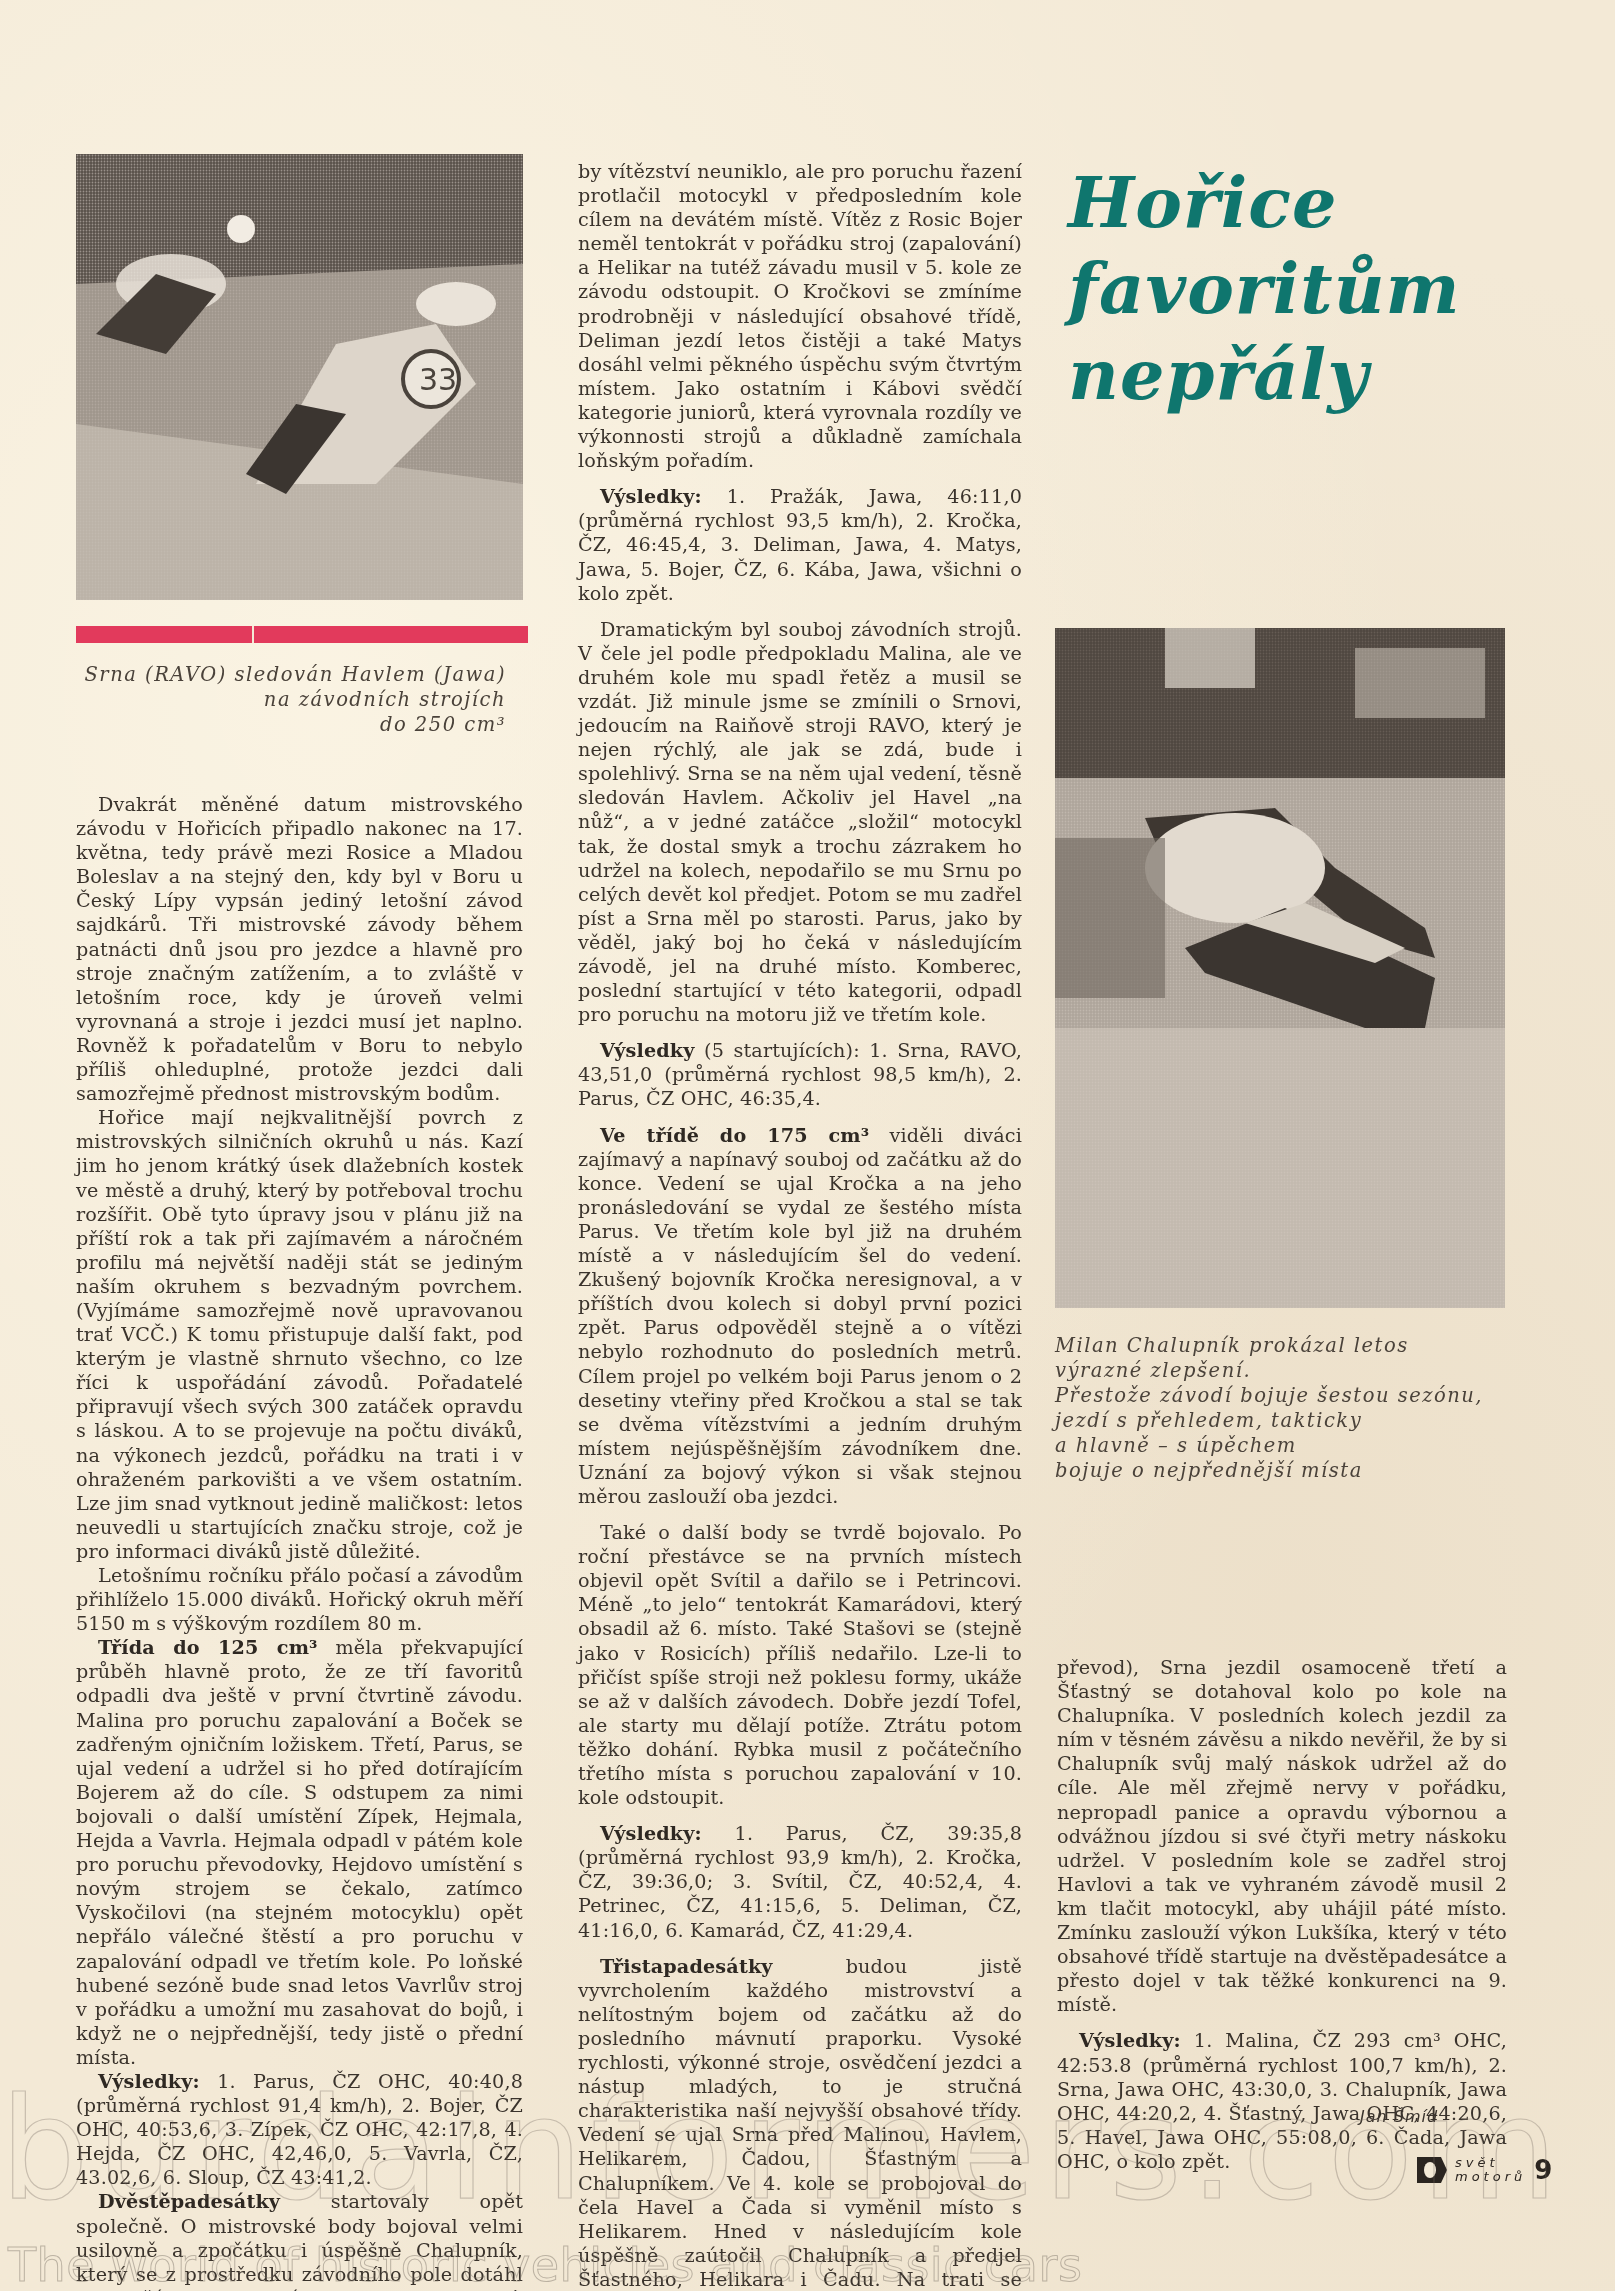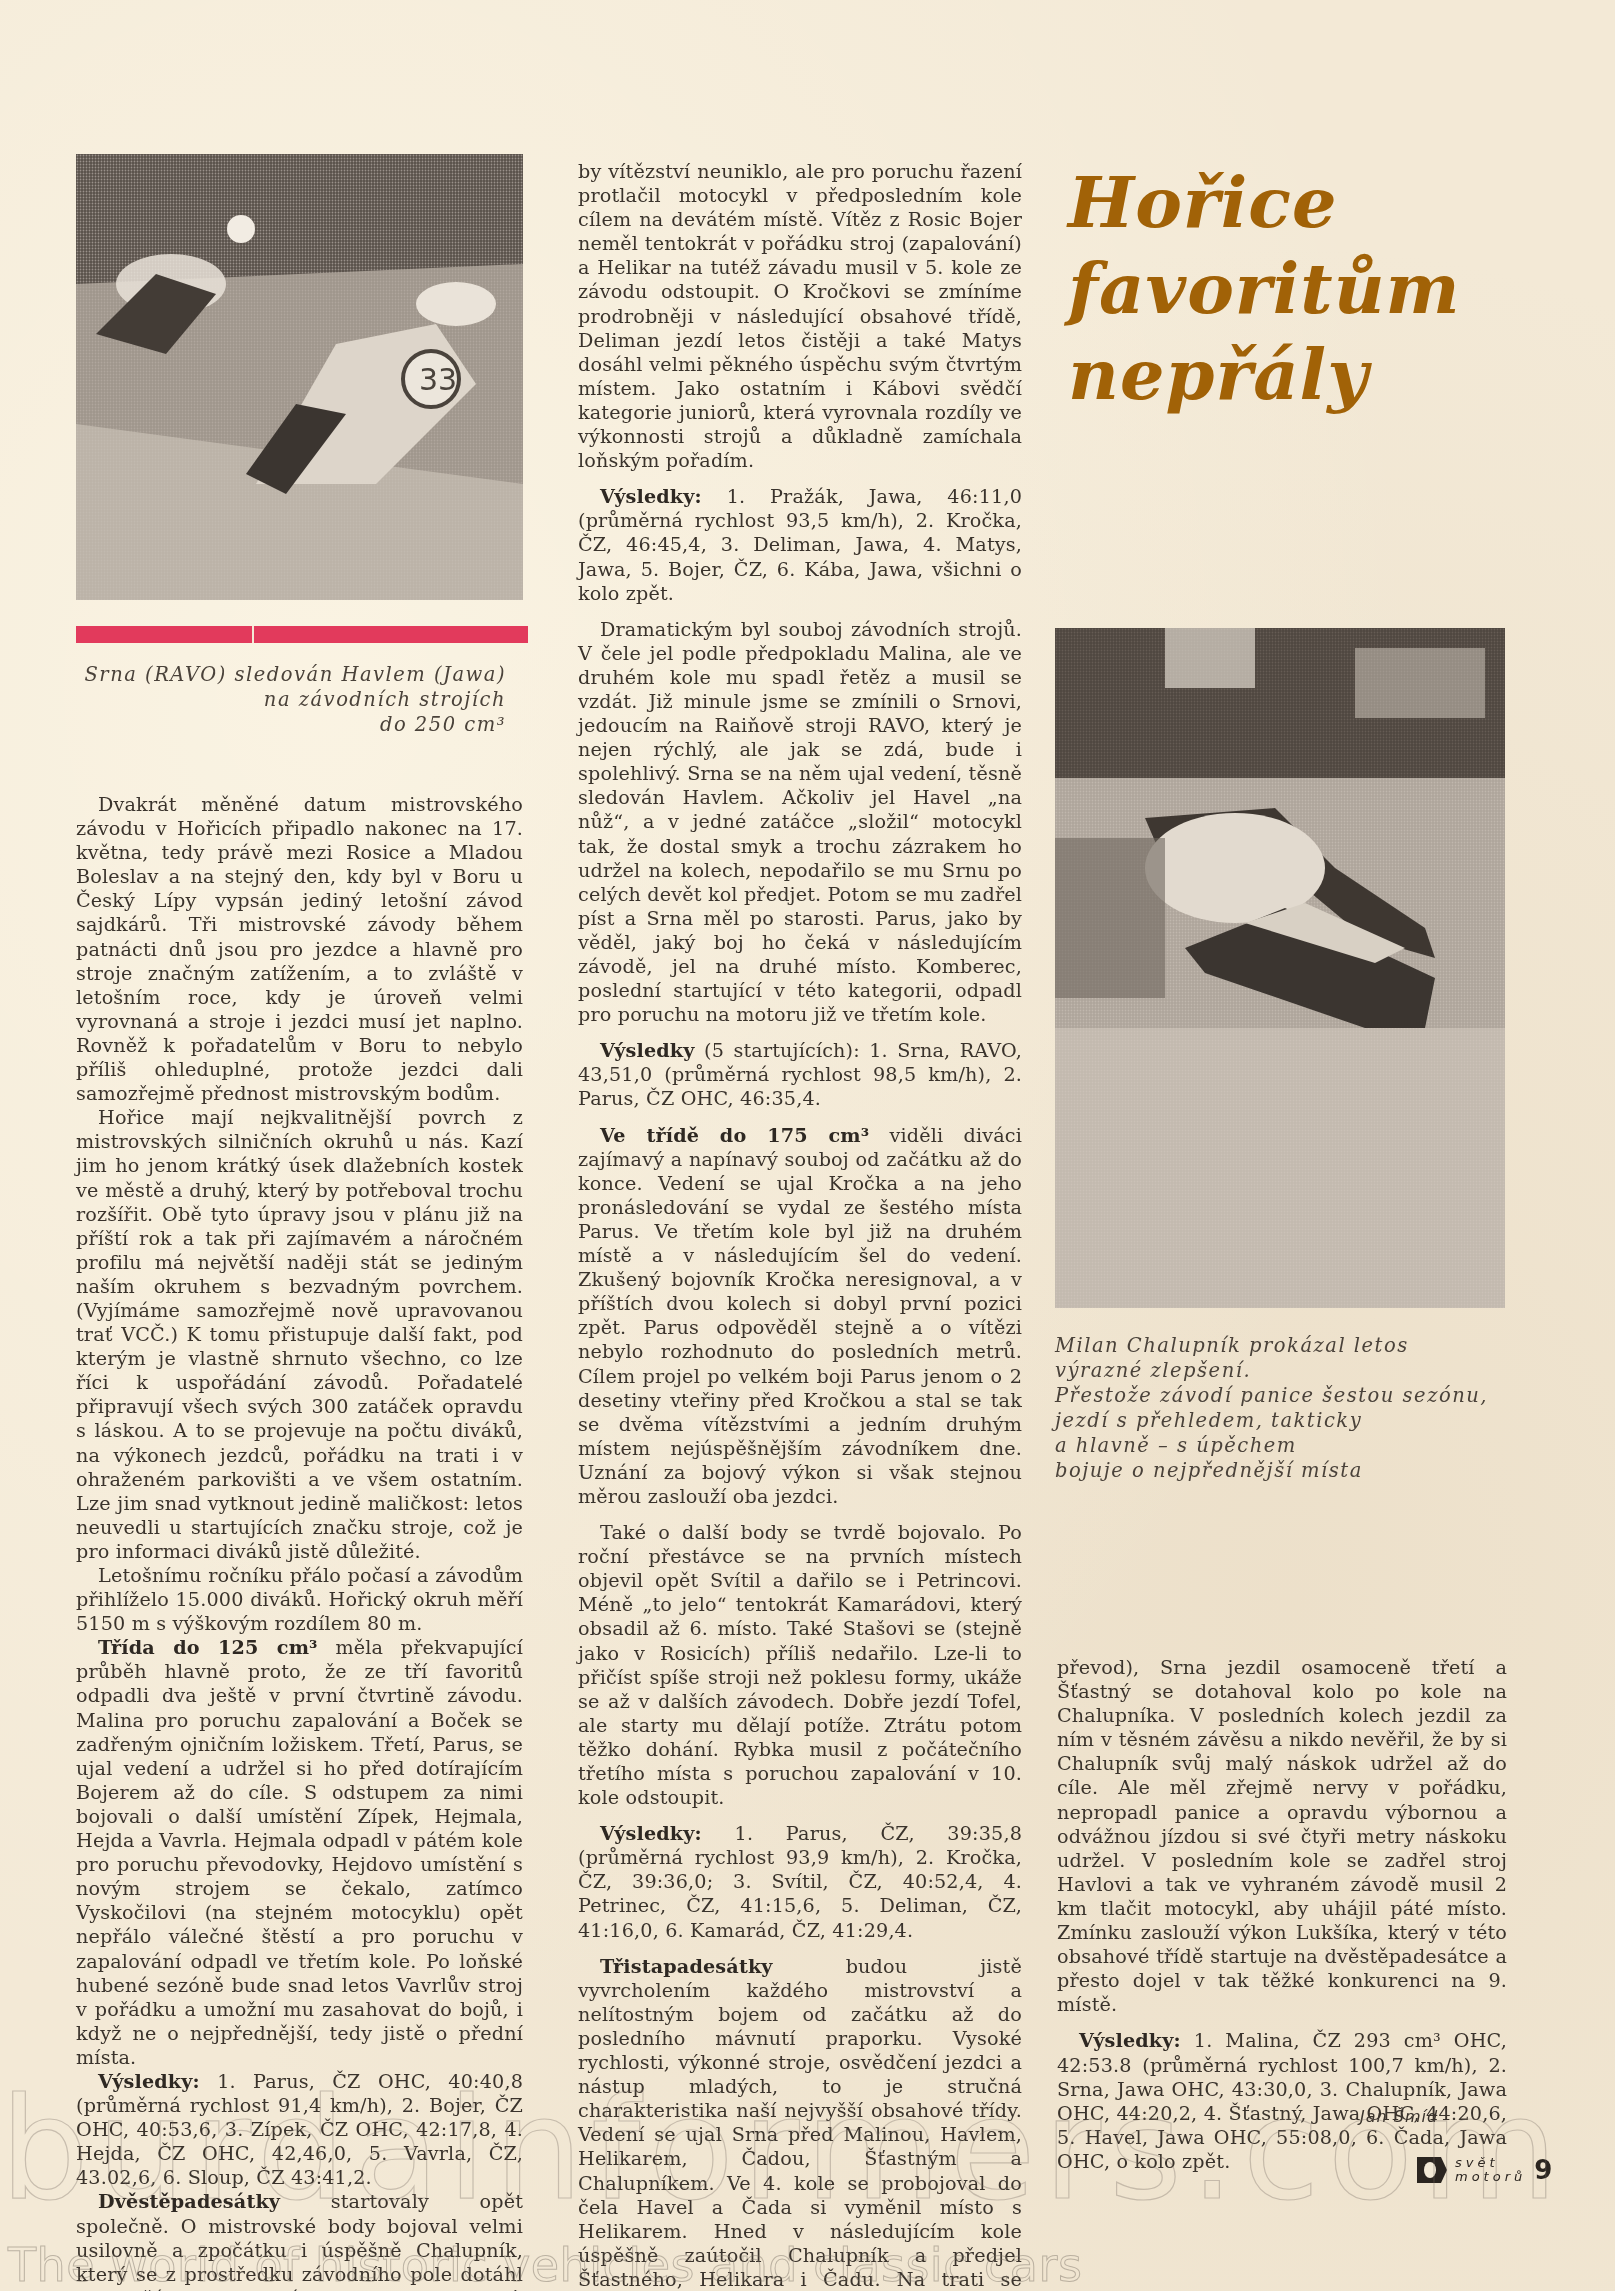--- a/index.html
+++ b/index.html
@@ -40,21 +40,21 @@
     position: absolute; font-style: italic; font-size: 19.5px; line-height: 25px;
     color: #4a423a; letter-spacing: 1.5px;
   }
   #caption1 { left: 76px; top: 662px; width: 430px; text-align: right; }
   #caption2 { left: 1055px; top: 1333px; width: 460px; text-align: left; }
   .caption span { display: block; }
 
   #headline {
     position: absolute; left: 1068px; top: 160px; width: 500px;
     font-family: "DejaVu Serif", serif; font-style: italic; font-weight: bold;
-    font-size: 70px; line-height: 86px; color: #a16207; letter-spacing: 1px;
+    font-size: 70px; line-height: 86px; color: #0f766e; letter-spacing: 1px;
   }
   #headline span { display: block; }
 
   #author {
     position: absolute; left: 1360px; top: 2107px; font-style: italic;
     font-family: "DejaVu Sans", sans-serif; font-size: 16px; color: #3a332c;
     letter-spacing: 1px;
   }
   #logo {
     position: absolute; left: 1417px; top: 2155px; display: flex; align-items: center;
@@ -144,21 +144,21 @@
     <ellipse cx="180" cy="240" rx="90" ry="55" fill="#e2dacf"></ellipse>
     <polygon points="130,320 230,280 380,350 370,400 310,400 150,345" fill="#3b3530"></polygon>
     <polygon points="190,295 250,275 350,320 320,335" fill="#d8d0c4"></polygon>
     <rect x="0" y="210" width="110" height="160" fill="#6e655d" opacity="0.6"></rect>
     <rect x="0" y="400" width="450" height="280" fill="#d3cabf" opacity="0.55"></rect>
   </svg>
 </div>
 <div id="caption2" class="caption">
   <span>Milan Chalupník prokázal letos</span>
   <span>výrazné zlepšení.</span>
-  <span>Přestože závodí panice šestou sezónu,</span>
+  <span>Přestože závodí bojuje šestou sezónu,</span>
   <span>jezdí s přehledem, takticky</span>
   <span>a hlavně – s úpěchem</span>
   <span>bojuje o nejpřednější místa</span>
 </div>
 
 <div id="col1" class="col">
   <p>Dvakrát měněné datum mistrovského závodu v Hořicích připadlo nakonec na 17. května, tedy právě mezi Rosice a Mladou Boleslav a na stejný den, kdy byl v Boru u Český Lípy vypsán jediný letošní závod sajdkárů. Tři mistrovské závody během patnácti dnů jsou pro jezdce a hlavně pro stroje značným zatížením, a to zvláště v letošním roce, kdy je úroveň velmi vyrovnaná a stroje i jezdci musí jet naplno. Rovněž k pořadatelům v Boru to nebylo příliš ohleduplné, protože jezdci dali samozřejmě přednost mistrovským bodům.</p>
   <p>Hořice mají nejkvalitnější povrch z mistrovských silničních okruhů u nás. Kazí jim ho jenom krátký úsek dlažebních kostek ve městě a druhý, který by potřeboval trochu rozšířit. Obě tyto úpravy jsou v plánu již na příští rok a tak při zajímavém a náročném profilu má největší naději stát se jediným naším okruhem s bezvadným povrchem. (Vyjímáme samozřejmě nově upravovanou trať VCČ.) K tomu přistupuje další fakt, pod kterým je vlastně shrnuto všechno, co lze říci k uspořádání závodů. Pořadatelé připravují všech svých 300 zatáček opravdu s láskou. A to se projevuje na počtu diváků, na výkonech jezdců, pořádku na trati i v ohraženém parkovišti a ve všem ostatním. Lze jim snad vytknout jedině maličkost: letos neuvedli u startujících značku stroje, což je pro informaci diváků jistě důležité.</p>
   <p>Letošnímu ročníku přálo počasí a závodům přihlíželo 15.000 diváků. Hořický okruh měří 5150 m s výškovým rozdílem 80 m.</p>
   <p><b>Třída do 125 cm³</b><span> měla překvapující průběh hlavně proto, že ze tří favoritů odpadli dva ještě v první čtvrtině závodu. Malina pro poruchu zapalování a Boček se zadřeným ojničním ložiskem. Třetí, Parus, se ujal vedení a udržel si ho před dotírajícím Bojerem až do cíle. S odstupem za nimi bojovali o další umístění Zípek, Hejmala, Hejda a Vavrla. Hejmala odpadl v pátém kole pro poruchu převodovky, Hejdovo umístění s novým strojem se čekalo, zatímco Vyskočilovi (na stejném motocyklu) opět nepřálo válečné štěstí a pro poruchu v zapalování odpadl ve třetím kole. Po loňské hubené sezóně bude snad letos Vavrlův stroj v pořádku a umožní mu zasahovat do bojů, i když ne o nejpřednější, tedy jistě o přední místa.</span></p>

